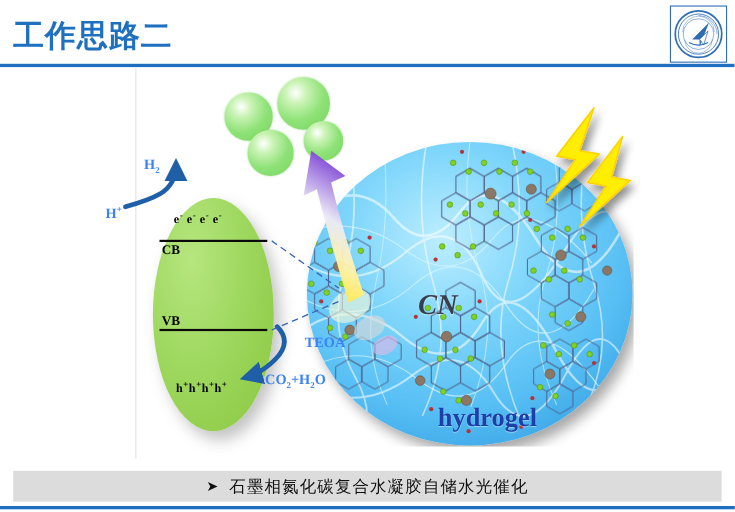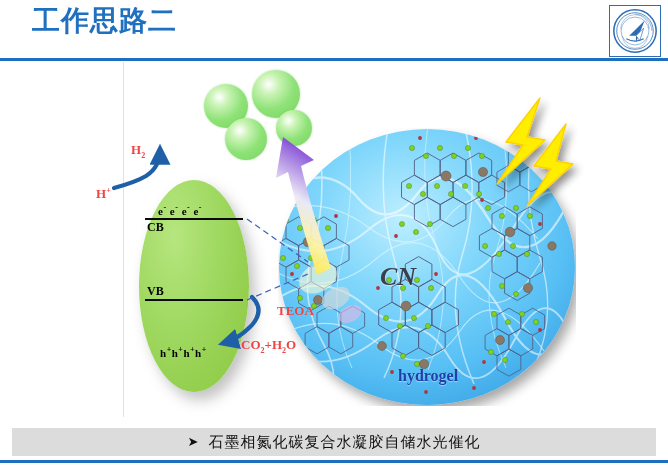--- a/index.html
+++ b/index.html
@@ -3,24 +3,24 @@
 <meta charset="utf-8">
 <style>
   html,body{margin:0;padding:0;background:#ffffff;}
   body{width:668px;height:465px;overflow:hidden;
        font-family:"Liberation Serif","DejaVu Serif",serif;}
 
   #slide{position:relative;width:668px;height:465px;background:#fff;overflow:hidden;}
 
   
   #header{position:absolute;left:0;top:0;width:668px;height:60px;}
-  #slide-title{position:absolute;left:12px;top:2px;
+  #slide-title{position:absolute;left:12px;top:14px;
       font-size:28px;font-weight:bold;color:#2070C0;letter-spacing:1px;
       text-shadow:0 1px 0 rgba(255,255,255,.7);
-      font-family:"Liberation Serif","DejaVu Serif",serif;white-space:nowrap;margin-left:20px;}
+      font-family:"Liberation Serif","DejaVu Serif",serif;white-space:nowrap;}
   #title-rule{position:absolute;left:0;top:58px;width:668px;height:3px;
       background:#1F6FC0;}
 
   
   #logo{position:absolute;right:7px;top:5px;width:52px;height:52px;
         border:1px solid #2E6DB4;background:#fff;box-sizing:border-box;}
   #logo svg{display:block;width:100%;height:100%;}
 
   
   #guide-line{position:absolute;left:123px;top:62px;width:1px;height:355px;
@@ -42,30 +42,30 @@
 
   .band-line{position:absolute;background:#0a0a0a;height:2px;}
   .band-label{position:absolute;font-weight:bold;font-size:12px;color:#000;
       font-family:"Liberation Serif","DejaVu Serif",serif;white-space:nowrap;}
   .carriers{position:absolute;font-weight:bold;font-size:11px;color:#000;
       font-family:"Liberation Serif","DejaVu Serif",serif;white-space:nowrap;
       letter-spacing:.5px;}
   .sup{font-size:8px;vertical-align:super;}
   .sub{font-size:8px;vertical-align:sub;}
 
-  .chem-label{position:absolute;font-weight:bold;font-size:13px;color:#ef4444;
+  .chem-label{position:absolute;font-weight:bold;font-size:13px;color:#3b82f6;
       font-family:"Liberation Serif","DejaVu Serif",serif;white-space:nowrap;}
 
   
   #sphere{position:absolute;left:278px;top:66px;width:298px;height:278px;}
 
   #cn-label{position:absolute;left:380px;top:263px;font-size:26px;font-weight:bold;
       color:#3a3f4d;font-family:"Liberation Serif","DejaVu Serif",serif;
       text-shadow:0 1px 1px rgba(255,255,255,.5);font-style:italic;}
-  #hydrogel-label{position:absolute;left:398px;top:368px;font-size:16px;font-weight:bold;
+  #hydrogel-label{position:absolute;left:398px;top:368px;font-size:24px;font-weight:bold;
       color:#1F3FA8;font-family:"Liberation Serif","DejaVu Serif",serif;
       text-shadow:0 1px 1px rgba(255,255,255,.45);}
 
   
   #overlay{position:absolute;left:0;top:0;width:668px;height:465px;pointer-events:none;}
 
   
   #caption-bar{position:absolute;left:12px;top:428px;width:644px;height:28px;
       background:#dcdcdc;}
   #caption-text{position:absolute;left:0;top:0;width:644px;height:28px;
@@ -327,21 +327,21 @@
           </g>
         </g>
       </svg>
     </div>
 
     <div id="cn-label" style="left:380px;top:200px;">CN</div>
     <div id="hydrogel-label" style="left:398px;top:305px;">hydrogel</div>
 
     <div id="particle"></div>
 
-    <div class="carriers" style="left:158px;top:141px;">e<span class="sup">-</span> e<span class="sup">-</span> e<span class="sup">-</span> e<span class="sup">-</span></div>
+    <div class="carriers" style="left:158px;top:129px;">e<span class="sup">-</span> e<span class="sup">-</span> e<span class="sup">-</span> e<span class="sup">-</span></div>
     <div class="band-line" style="left:145px;top:156px;width:98px;"></div>
     <div class="band-label" style="left:147px;top:158px;">CB</div>
 
     <div class="band-label" style="left:147px;top:222px;">VB</div>
     <div class="band-line" style="left:145px;top:237px;width:98px;"></div>
     <div class="carriers" style="left:160px;top:240px;margin-top:43px;">h<span class="sup">+</span>h<span class="sup">+</span>h<span class="sup">+</span>h<span class="sup">+</span></div>
 
     <div class="chem-label" style="left:131px;top:80px;">H<span class="sub">2</span></div>
     <div class="chem-label" style="left:96px;top:124px;">H<span class="sup">+</span></div>
     <div class="chem-label" style="left:263px;top:241px;margin-left:14px;">TEOA</div>

